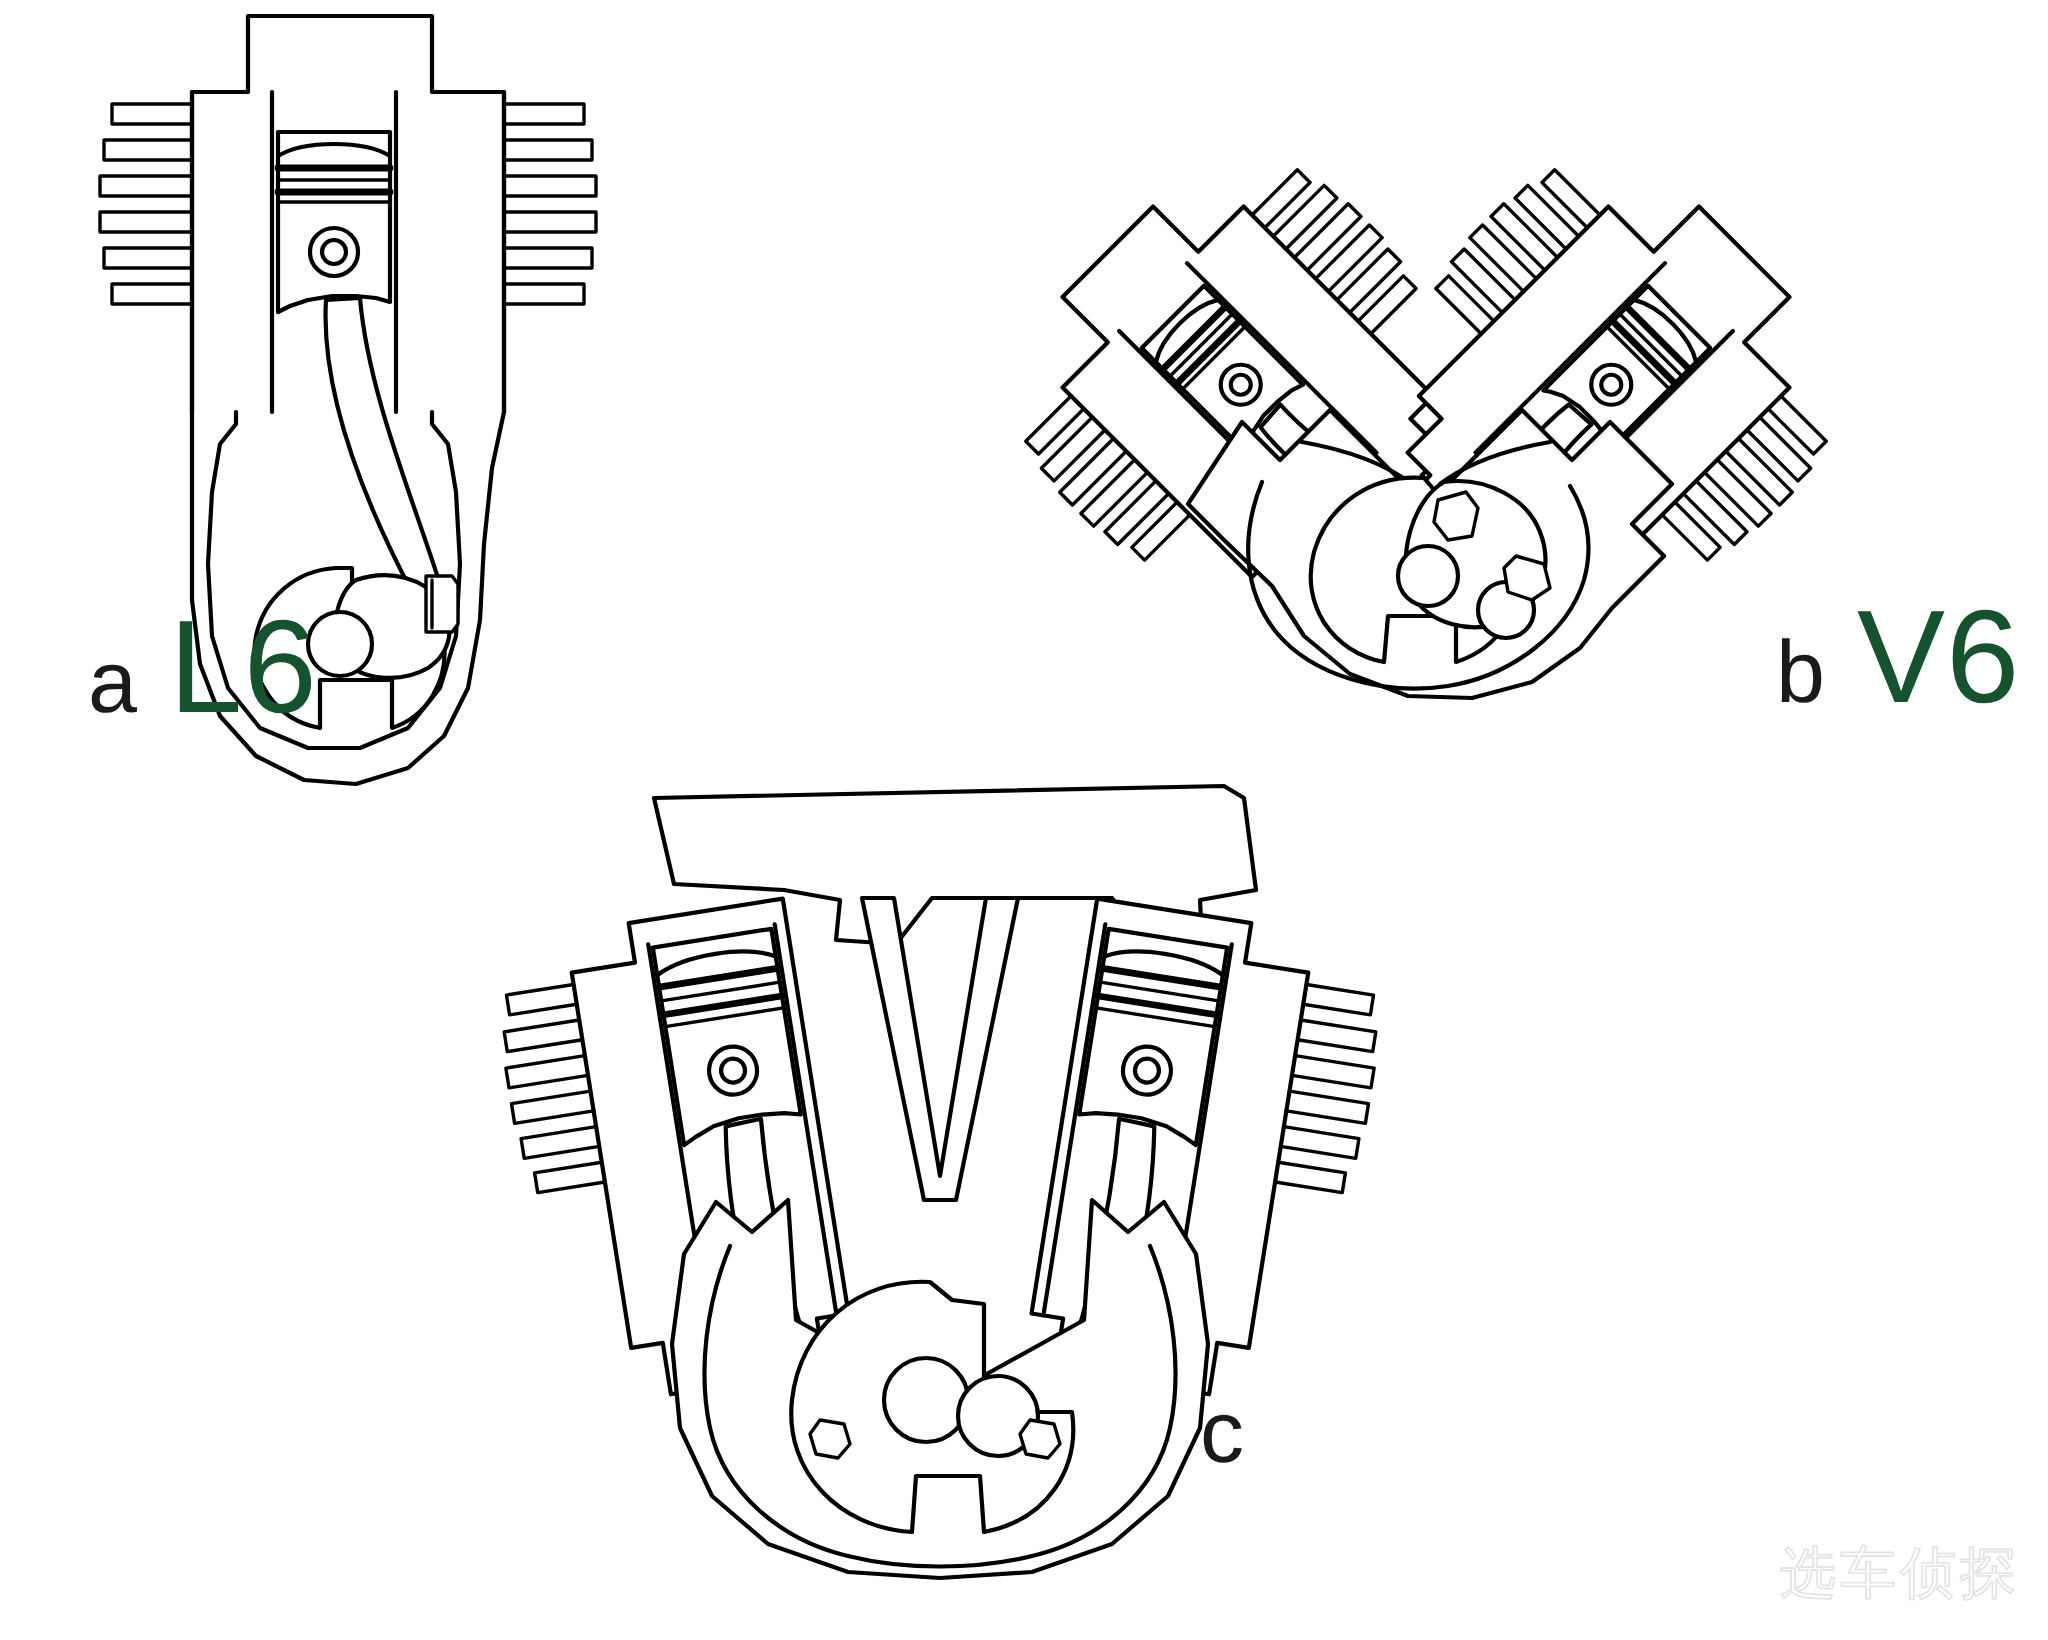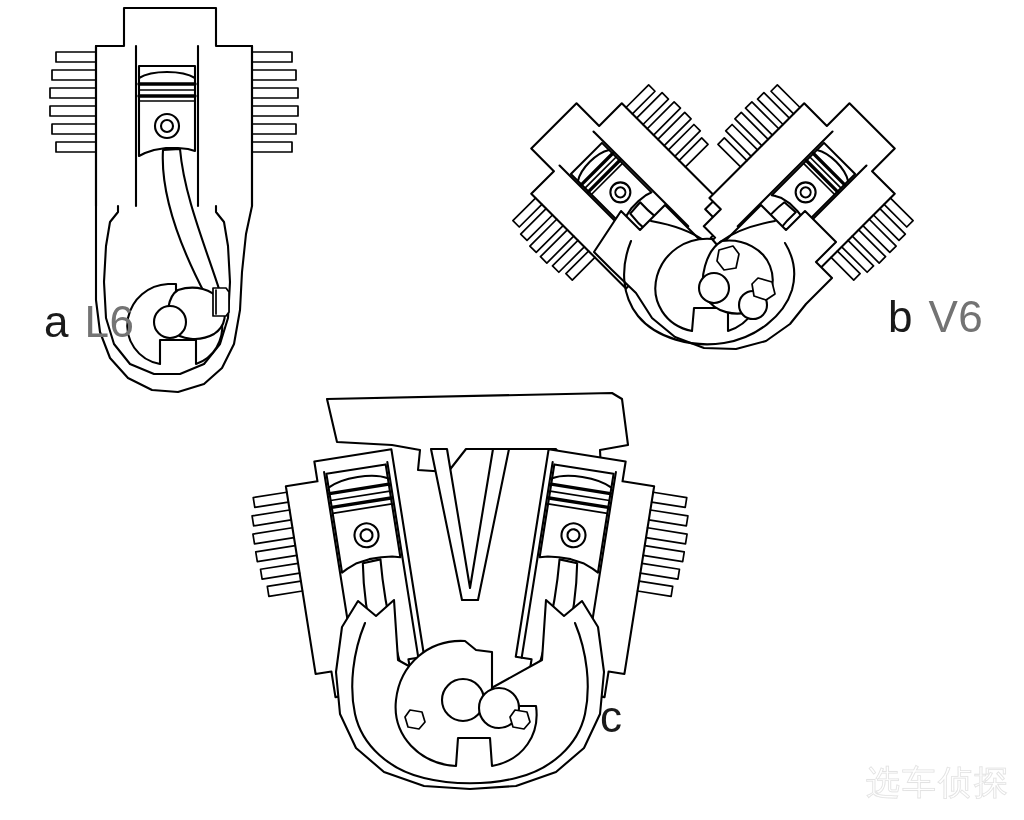--- a/index.html
+++ b/index.html
@@ -66,36 +66,36 @@
     white-space: nowrap;
     line-height: 1;
     user-select: none;
   }
   .cap-letter {
     font-size: 44px;
     color: #1a1a1a;
     font-weight: 400;
   }
   .cap-name {
-    font-size: 44px;
-    color: #737373;
+    font-size: 66px;
+    color: #14532d;
     font-weight: 400;
     letter-spacing: 0.5px;
   }
   .cap-row {
     display: flex;
     align-items: baseline;
     gap: 16px;
   }
 
   #watermark {
     position: absolute;
     right: 14px;
     bottom: 14px;
-    font-size: 34px;
+    font-size: 28px;
     color: #ffffff;
     -webkit-text-stroke: 0.8px #e2e2e2;
     text-shadow: 0 0 1px #e8e8e8;
     letter-spacing: 2px;
     user-select: none;
     opacity: 0.95;
   }
 </style>
 </head>
 <body>

